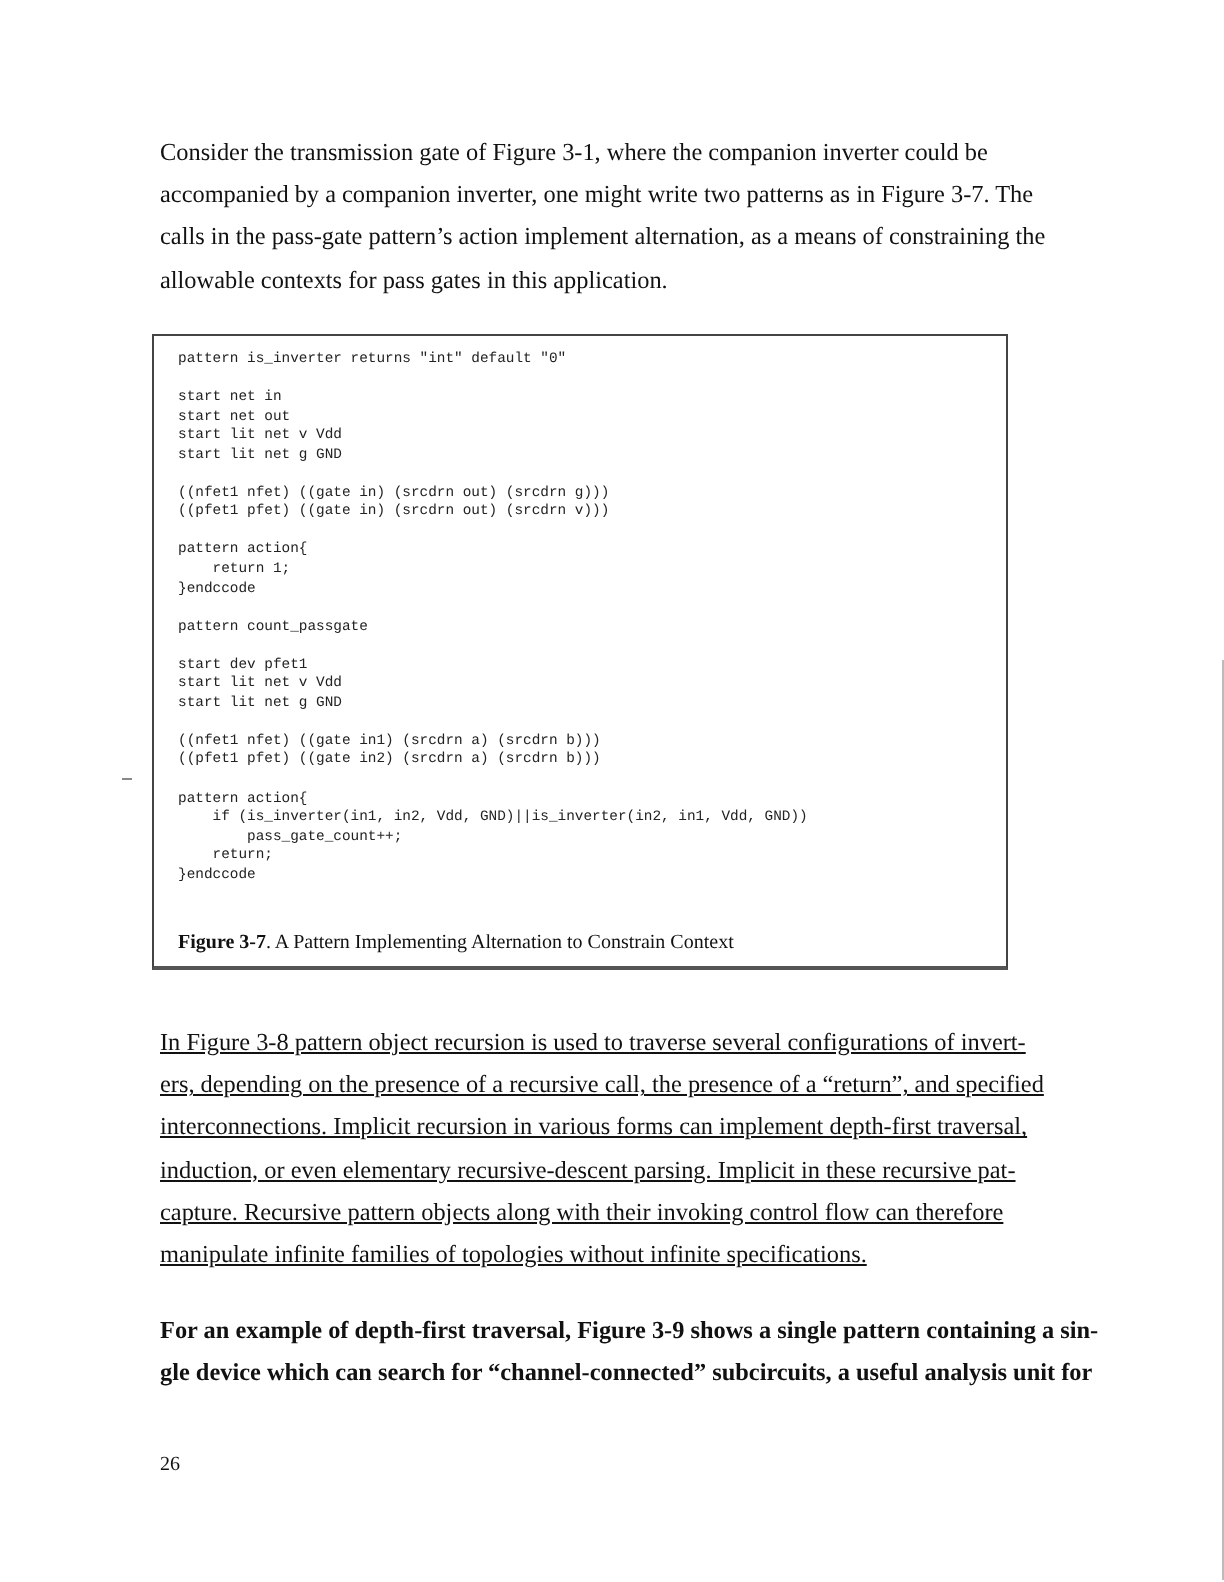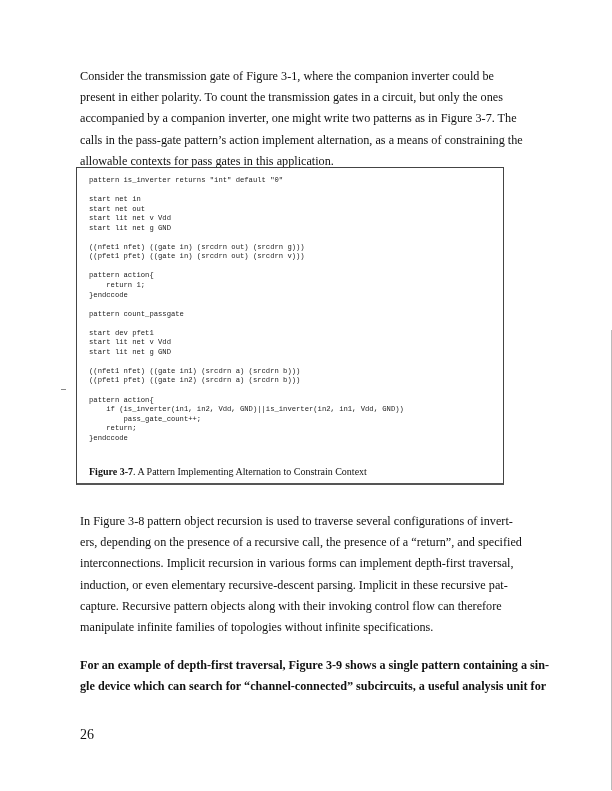--- a/index.html
+++ b/index.html
@@ -5,53 +5,52 @@
   html, body { margin: 0; padding: 0; background: #ffffff; }
   body { width: 612px; height: 791px; position: relative; overflow: hidden; }
   .page { position: absolute; left: 0; top: 0; width: 612px; height: 791px; background: #fff; }
   .para {
     position: absolute; left: 80px; width: 455px;
     font-family: "Liberation Serif", serif; font-size: 12.2px; color: #111;
     line-height: 21.2px; margin: 0;
   }
   .para .ln { display: block; white-space: nowrap; }
   .para1 { top: 66px; }
-  .para2 { top: 511px; }
+  .para2 { top: 511px; text-decoration: underline; }
   .para3 { top: 655px; font-weight: bold; }
   .figbox {
     position: absolute; left: 76px; top: 167px; width: 428px; height: 318px;
     border: 1px solid #444; border-bottom: 2px solid #555; border-right: 1.5px solid #444;
     box-sizing: border-box; background: #fff;
   }
   .code {
     position: absolute; left: 12px; top: 8px;
     font-family: "Liberation Mono", monospace; font-size: 7.2px; color: #222;
     line-height: 9.55px; white-space: pre; margin: 0;
   }
   .code .cl { display: block; height: 9.55px; }
   .caption {
     position: absolute; left: 12px; top: 298px;
     font-family: "Liberation Serif", serif; font-size: 10px; color: #111; white-space: nowrap;
   }
   .caption b { font-weight: bold; }
   .pagenum {
     position: absolute; left: 80px; top: 727px;
-    font-family: "Liberation Serif", serif; font-size: 14px; color: #111;
+    font-family: "Liberation Serif", serif; font-size: 10px; color: #111;
   }
   .margin-mark { position: absolute; left: 61px; top: 389px; width: 5px; height: 1px; background: #888; }
   .edge-line { position: absolute; left: 611px; top: 330px; width: 1px; height: 460px; background: #bbb; }
 </style>
 </head>
 <body>
 
 <div class="page">
 
   <p class="para para1">
     <span class="ln">Consider the transmission gate of Figure 3-1, where the companion inverter could be</span>
-    <span class="ln">present in either polarity. To count the transmission gates in a circuit, but only the ones</span>
     <span class="ln">accompanied by a companion inverter, one might write two patterns as in Figure 3-7. The</span>
     <span class="ln">calls in the pass-gate pattern’s action implement alternation, as a means of constraining the</span>
     <span class="ln">allowable contexts for pass gates in this application.</span>
   </p>
 
   <div class="figbox">
     <pre class="code"><span class="cl">pattern is_inverter returns "int" default "0"</span><span class="cl"></span><span class="cl">start net in</span><span class="cl">start net out</span><span class="cl">start lit net v Vdd</span><span class="cl">start lit net g GND</span><span class="cl"></span><span class="cl">((nfet1 nfet) ((gate in) (srcdrn out) (srcdrn g)))</span><span class="cl">((pfet1 pfet) ((gate in) (srcdrn out) (srcdrn v)))</span><span class="cl"></span><span class="cl">pattern action{</span><span class="cl">    return 1;</span><span class="cl">}endccode</span><span class="cl"></span><span class="cl">pattern count_passgate</span><span class="cl"></span><span class="cl">start dev pfet1</span><span class="cl">start lit net v Vdd</span><span class="cl">start lit net g GND</span><span class="cl"></span><span class="cl">((nfet1 nfet) ((gate in1) (srcdrn a) (srcdrn b)))</span><span class="cl">((pfet1 pfet) ((gate in2) (srcdrn a) (srcdrn b)))</span><span class="cl"></span><span class="cl">pattern action{</span><span class="cl">    if (is_inverter(in1, in2, Vdd, GND)||is_inverter(in2, in1, Vdd, GND))</span><span class="cl">        pass_gate_count++;</span><span class="cl">    return;</span><span class="cl">}endccode</span></pre>
     <div class="caption"><b>Figure 3-7</b><span>. A Pattern Implementing Alternation to Constrain Context</span></div>
   </div>
 

